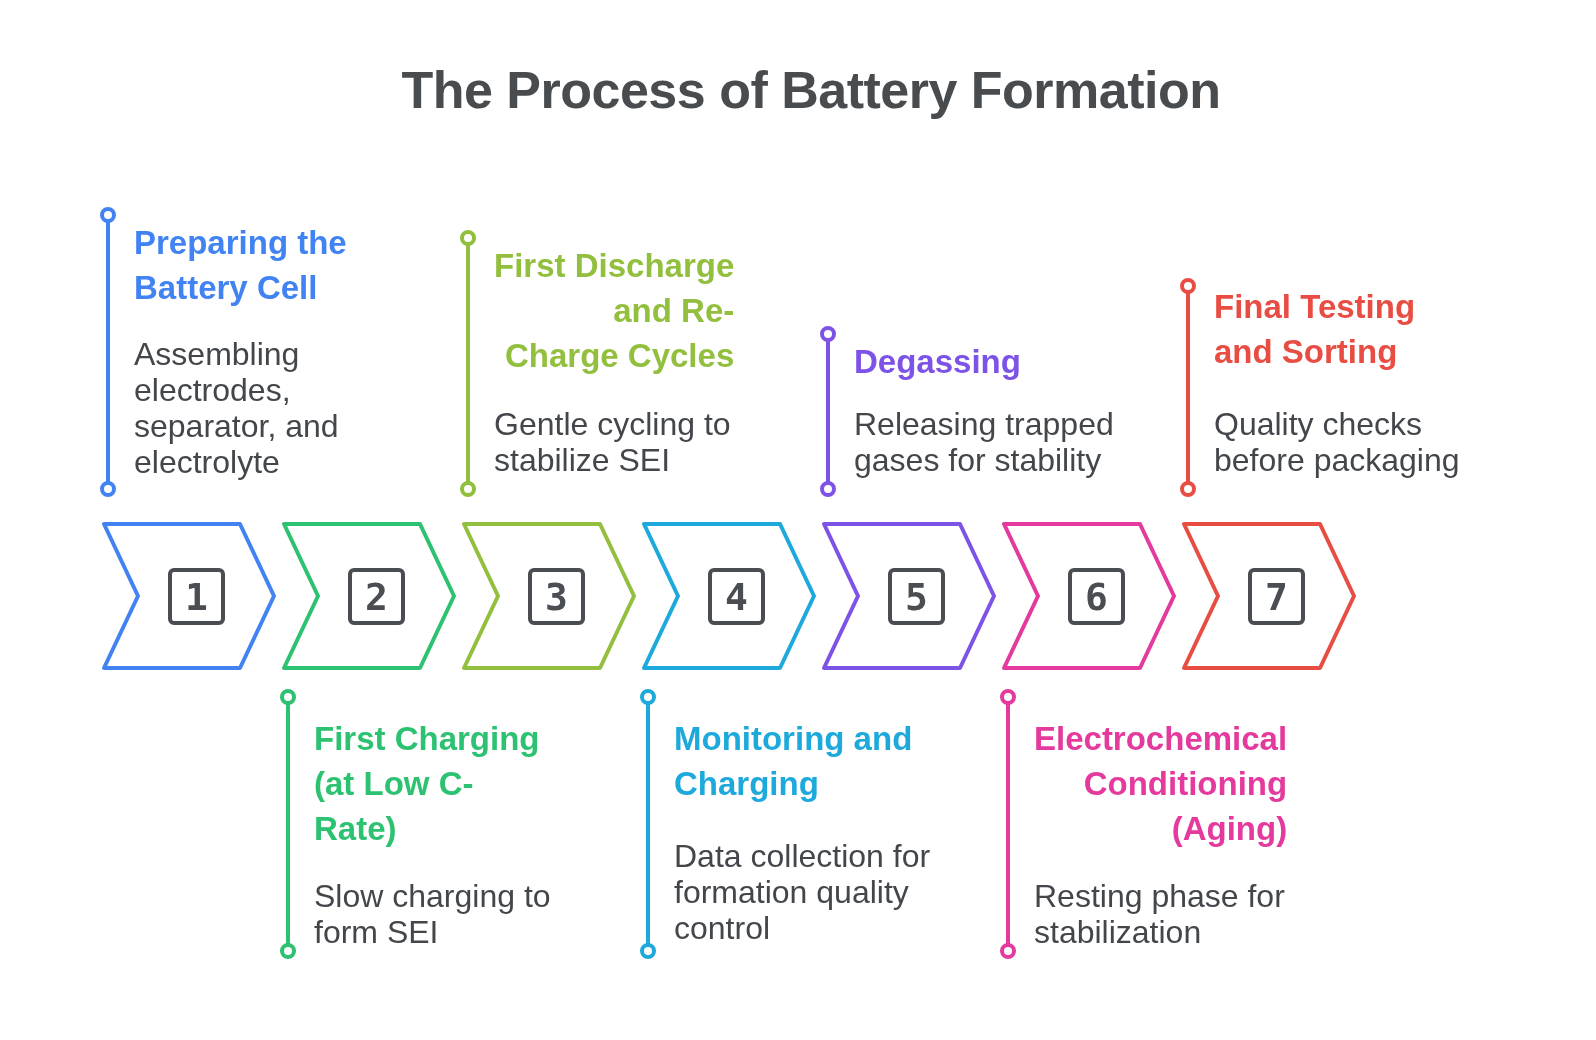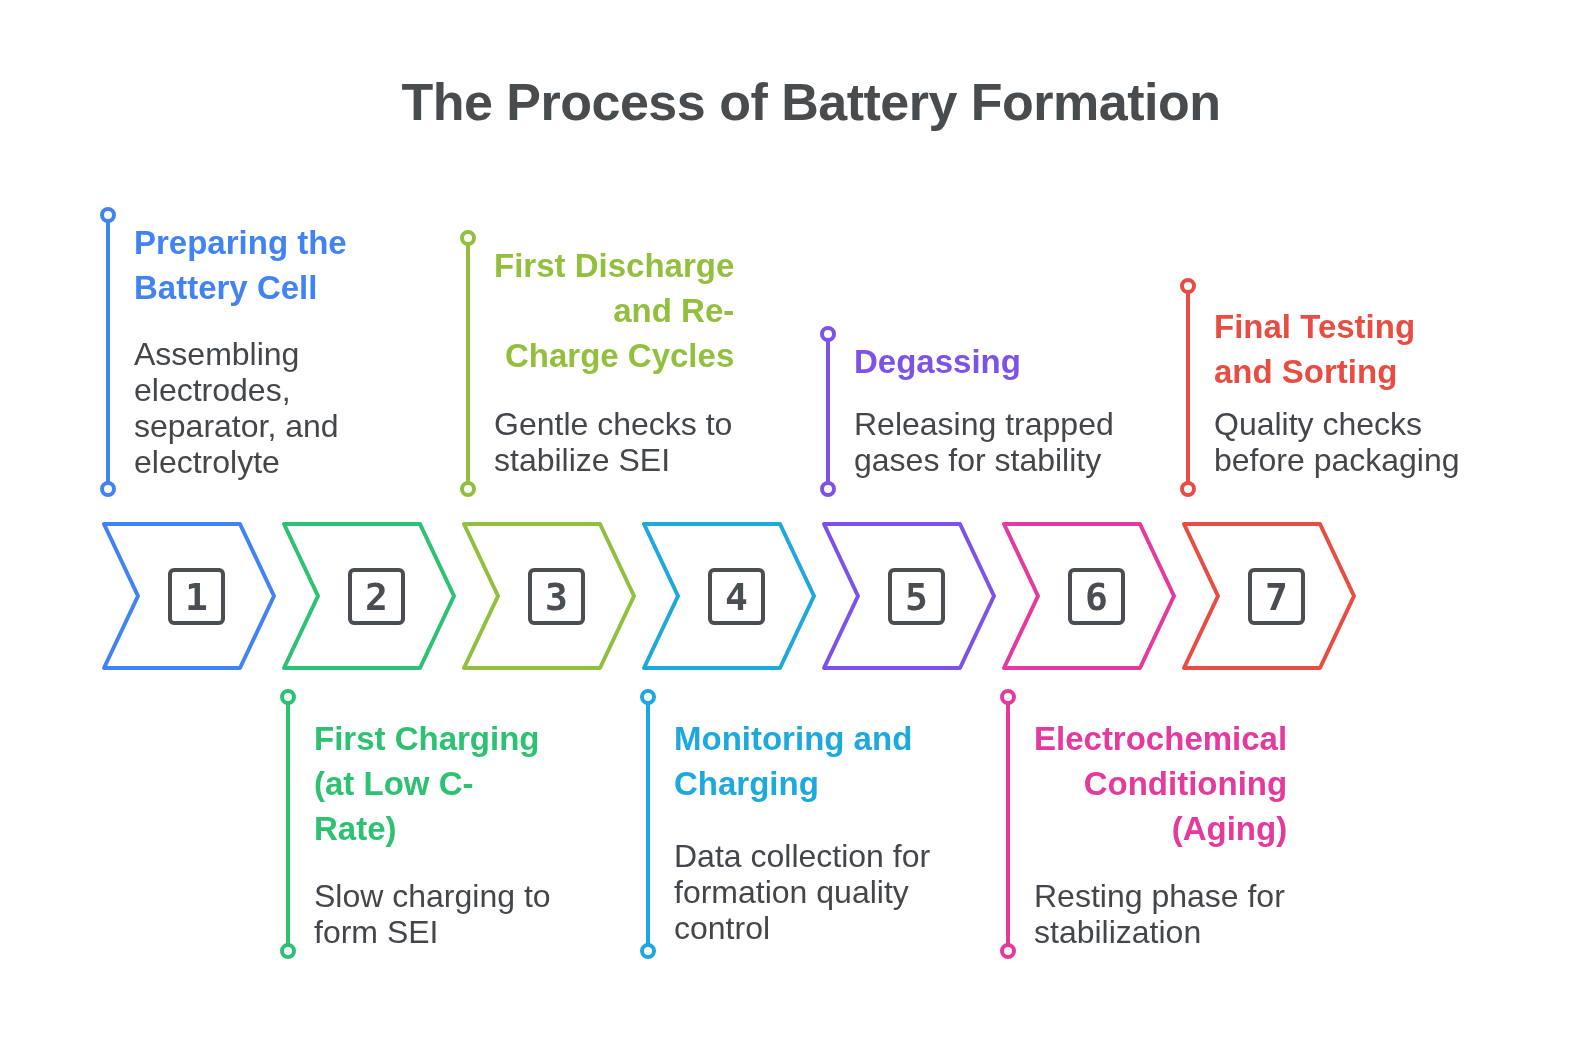--- a/index.html
+++ b/index.html
@@ -1,21 +1,21 @@
 <!DOCTYPE html>
 <html><head>
 <meta charset="utf-8">
 <style>
   html,body{margin:0;padding:0;background:#fff;}
   #canvas{
     position:relative;width:1596px;height:1040px;background:#ffffff;
     font-family:"Liberation Sans", sans-serif;overflow:hidden;
   }
   .page-title{
-    position:absolute;left:0;right:0;top:56px;margin:16px;text-align:center;
+    position:absolute;left:0;right:0;top:56px;margin:4px;text-align:center;
     font-size:52px;font-weight:bold;letter-spacing:-0.5px;color:#494C4F;padding-left:26px;
   }
   .chevron{position:absolute;}
   .num-square{
     position:absolute;width:57px;height:57px;box-sizing:border-box;
     border:4px solid #4A4E52;border-radius:6px;background:#ffffff;
     display:flex;align-items:center;justify-content:center;
   }
   .num{
     font-family:"DejaVu Sans Mono", monospace;font-size:38px;line-height:1;
@@ -87,21 +87,21 @@
       </div>
       <div class="vline" style="left: 466px; top: 238px; height: 251px; background: rgb(147, 191, 62);"></div>
       <div class="ring" style="left: 460px; top: 230px; border-color: rgb(147, 191, 62);"></div>
       <div class="ring" style="left: 460px; top: 481px; border-color: rgb(147, 191, 62);"></div>
       <h2 class="step-title" style="left: 494px; top: 243px; color: rgb(147, 191, 62); text-align: right;">
         <span>First Discharge</span>
         <span>and Re-</span>
         <span>Charge Cycles</span>
       </h2>
       <p class="step-desc" style="left: 494px; top: 406px;">
-        <span>Gentle checks to</span>
+        <span>Gentle cycling to</span>
         <span>stabilize SEI</span>
       </p>
       <svg width="182" height="160" class="chevron" style="left: 638px; top: 516px;">
         <polygon points="6,8 142,8 176,80 142,152 6,152 40,80" fill="none" stroke="#1EA9DC" stroke-width="4" stroke-linejoin="round"></polygon>
       </svg>
       <div class="num-square" style="left: 708px; top: 568px;">
         <span class="num">4</span>
       </div>
       <div class="vline" style="left: 646px; top: 697px; height: 254px; background: rgb(30, 169, 220);"></div>
       <div class="ring" style="left: 640px; top: 689px; border-color: rgb(30, 169, 220);"></div>
@@ -151,21 +151,21 @@
       </p>
       <svg width="182" height="160" class="chevron" style="left: 1178px; top: 516px;">
         <polygon points="6,8 142,8 176,80 142,152 6,152 40,80" fill="none" stroke="#E84D44" stroke-width="4" stroke-linejoin="round"></polygon>
       </svg>
       <div class="num-square" style="left: 1248px; top: 568px;">
         <span class="num">7</span>
       </div>
       <div class="vline" style="left: 1186px; top: 286px; height: 203px; background: rgb(232, 77, 68);"></div>
       <div class="ring" style="left: 1180px; top: 278px; border-color: rgb(232, 77, 68);"></div>
       <div class="ring" style="left: 1180px; top: 481px; border-color: rgb(232, 77, 68);"></div>
-      <h2 class="step-title" style="left: 1214px; top: 304px; color: rgb(232, 77, 68);">
+      <h2 class="step-title" style="left: 1214px; top: 284px; color: rgb(232, 77, 68);">
         <span>Final Testing</span>
         <span>and Sorting</span>
       </h2>
       <p class="step-desc" style="left: 1214px; top: 406px;">
         <span>Quality checks</span>
         <span>before packaging</span>
       </p>
     </div>
 </div>
 

